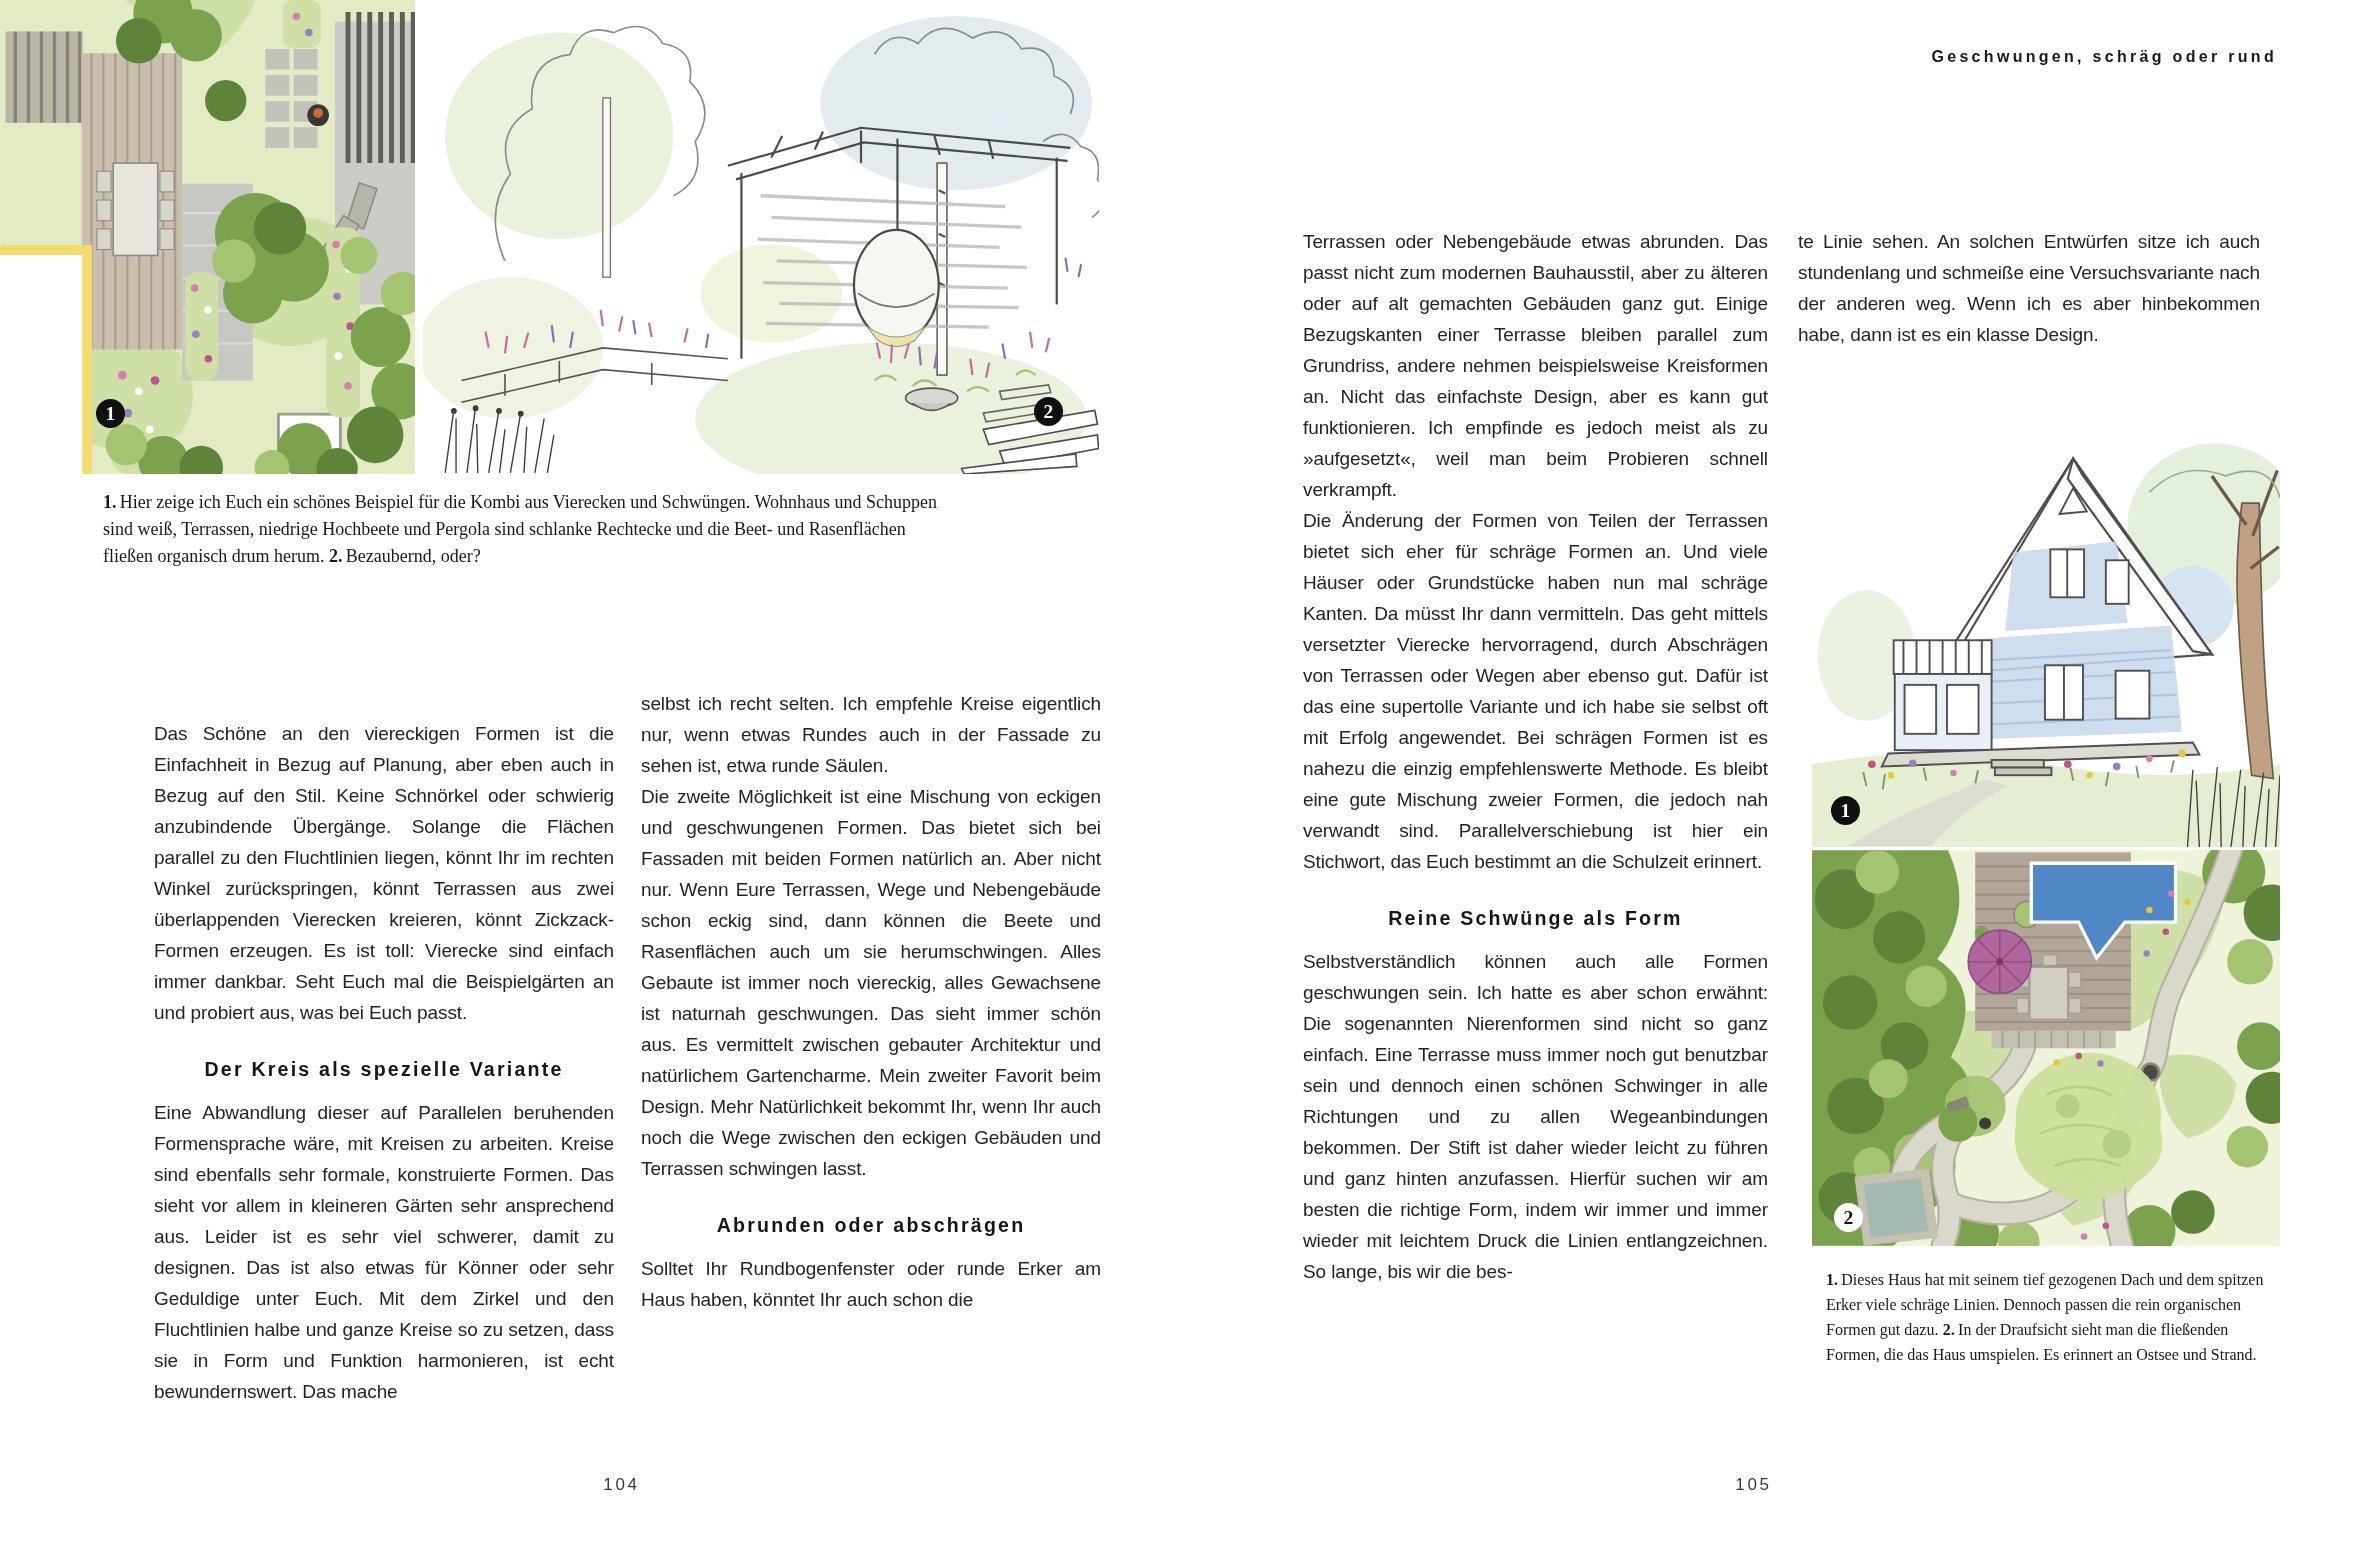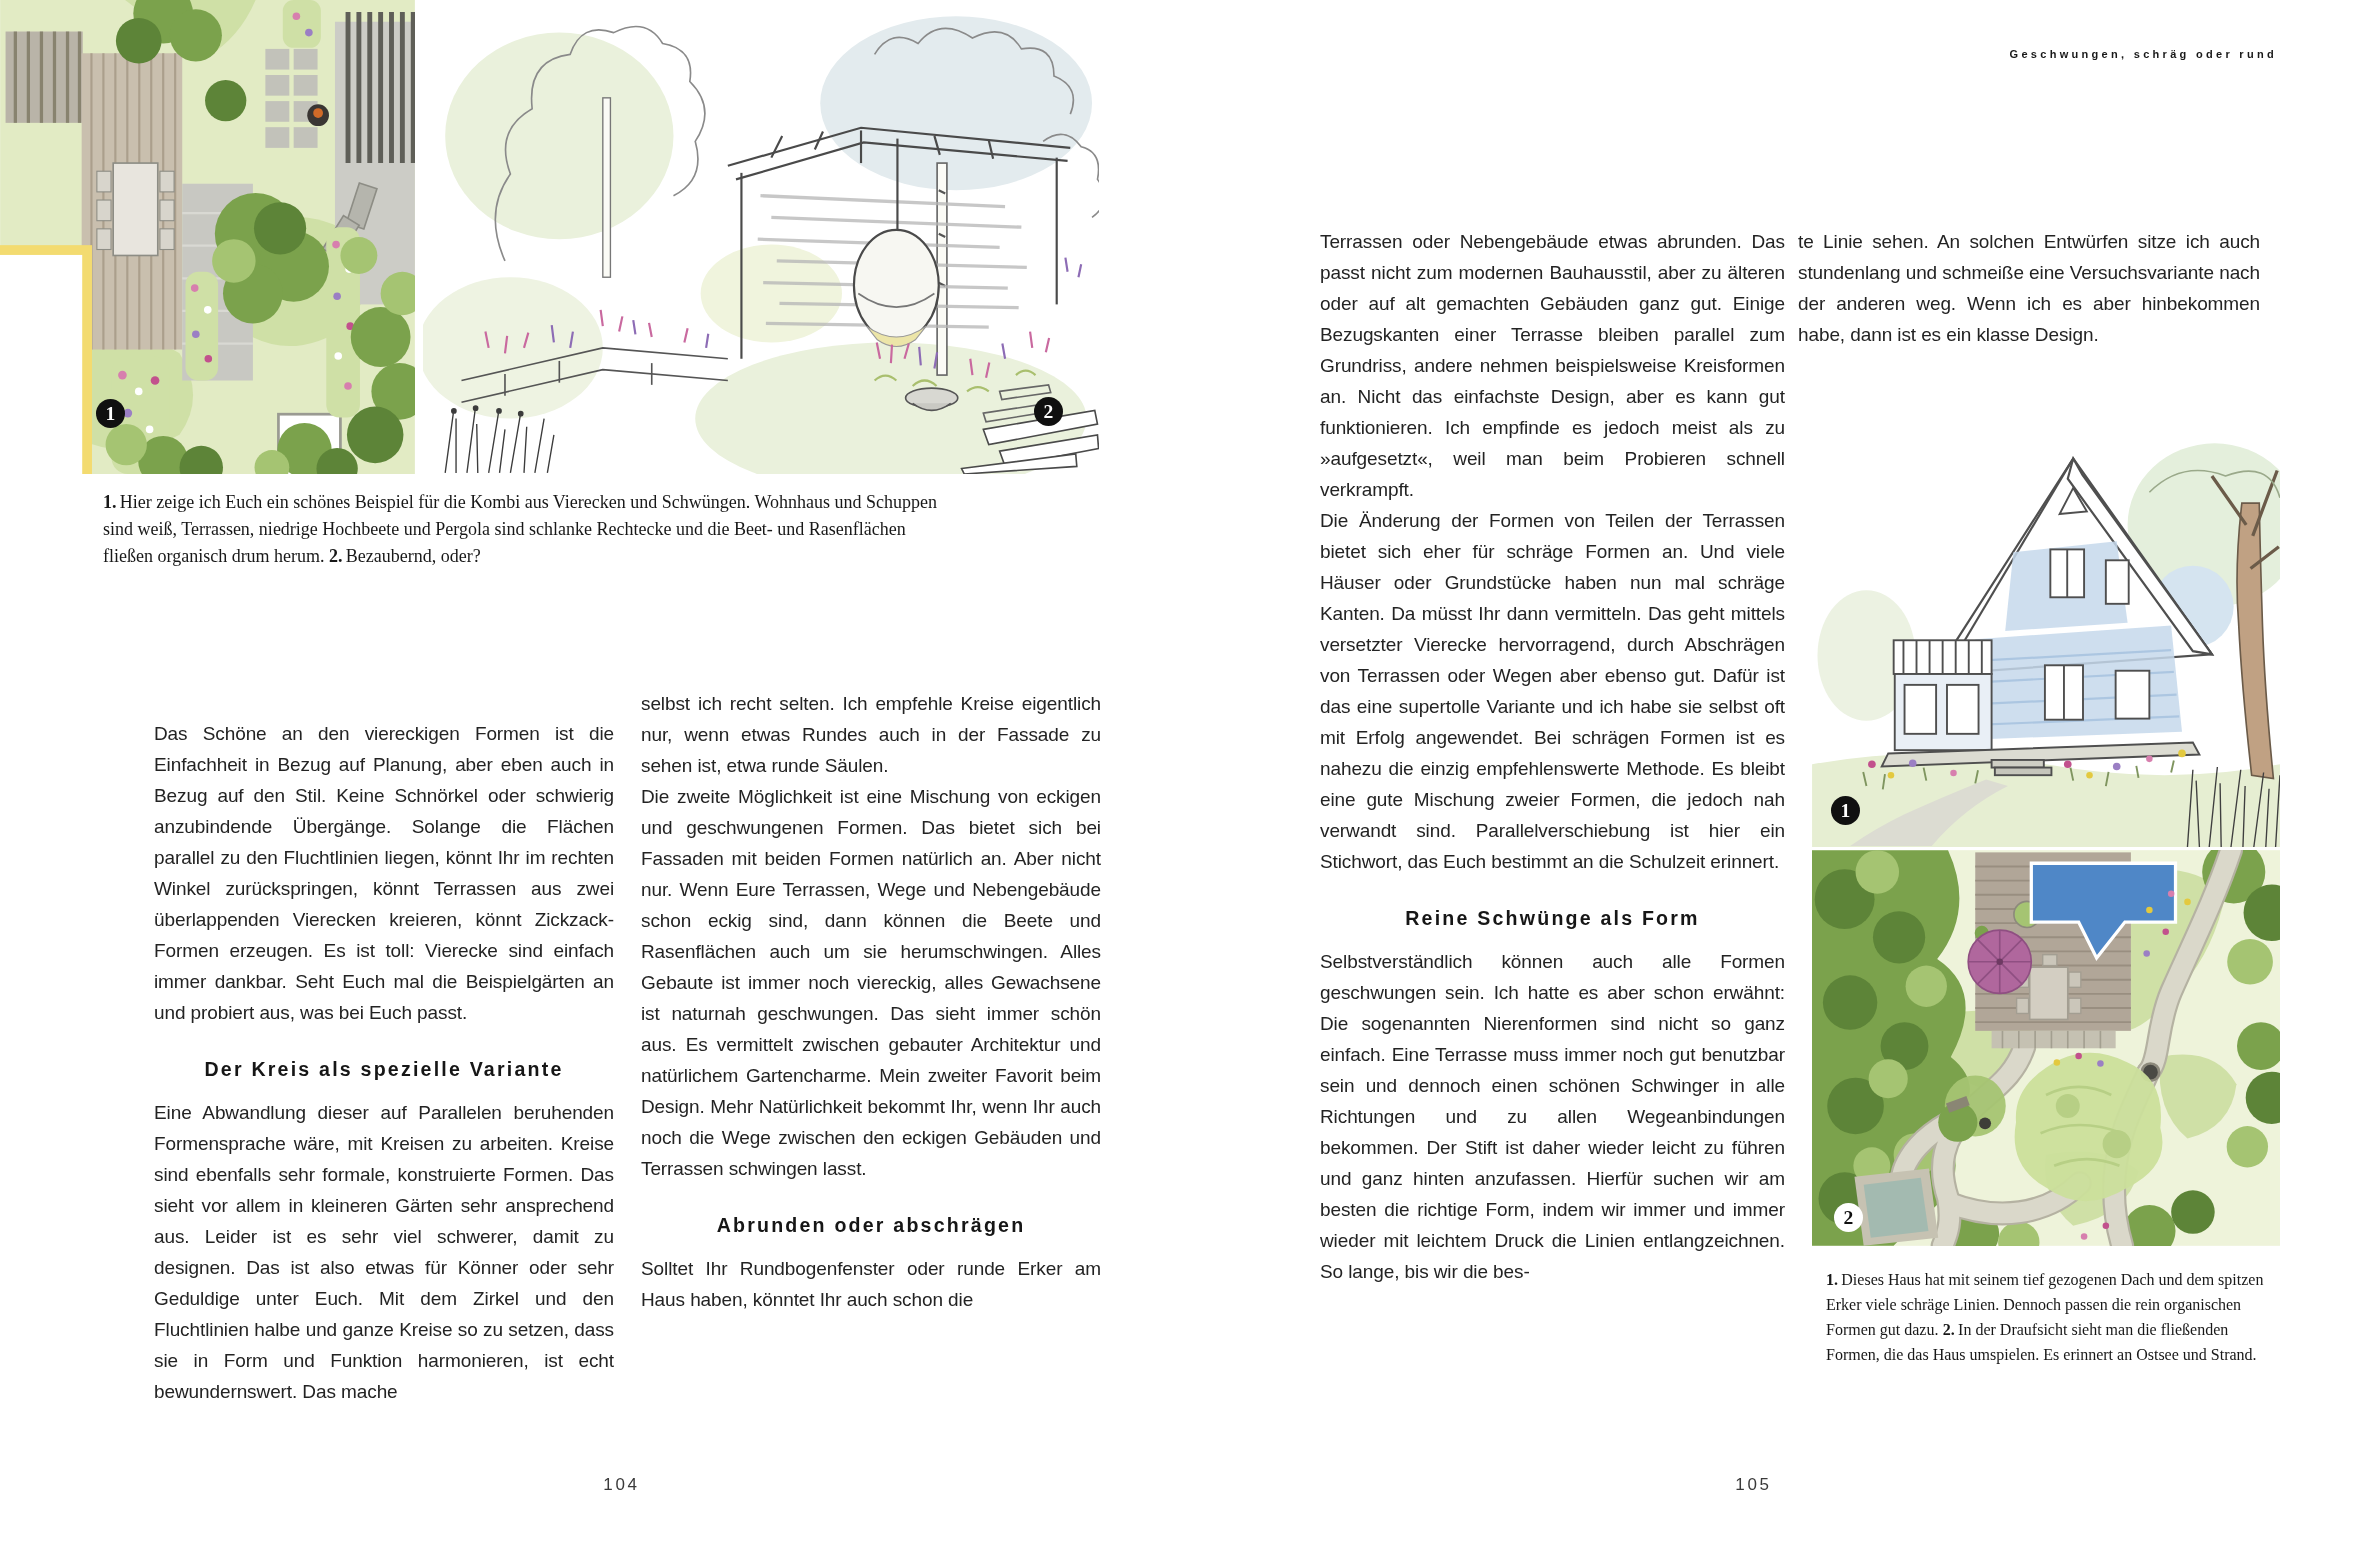--- a/index.html
+++ b/index.html
@@ -12,21 +12,21 @@
   .col p{margin:0;}
   .col h3{font-size:19.6px;font-weight:bold;letter-spacing:2.2px;text-align:center;
           margin:27px 0 14px 0;color:#161616;line-height:28px;}
   .hline{display:block;}
   
   .caption{position:absolute;font-family:"Liberation Serif",serif;font-size:18px;line-height:27px;color:#181818;}
   .caption .capnum{font-weight:bold;padding-right:3.3px;}
   .caption .captext{padding-right:4.4px;}
   .caption-small{font-size:16px;line-height:25px;}
   
-  .running-head{position:absolute;top:48px;right:101px;font-size:11px;font-weight:bold;
+  .running-head{position:absolute;top:48px;right:101px;font-size:16px;font-weight:bold;
                 letter-spacing:3.3px;color:#191919;}
   .pagenum{position:absolute;top:1475px;width:109px;text-align:center;font-size:17px;
            letter-spacing:2.7px;color:#3a3a3a;}
   
   .fig-marker{position:absolute;width:29px;height:29px;border-radius:50%;
               display:flex;align-items:center;justify-content:center;
               font-family:"Liberation Serif",serif;font-weight:bold;font-size:19.6px;}
   .marker-dark{background:#101010;color:#ffffff;}
   .marker-light{background:#ffffff;color:#101010;}
   svg{display:block;}
@@ -313,21 +313,21 @@
       <p>Solltet Ihr Rundbogenfenster oder runde Erker am Haus haben, könntet Ihr auch schon die</p>
     </div>
 
     <div class="pagenum" style="left:567px;">104</div>
   </div>
 
   <div class="abs" style="left:1189px;top:0;width:1189px;height:1555px;">
 
     <div class="running-head" style="right:101px;">Geschwungen, schräg oder rund</div>
 
-    <div class="col" style="left:131px;top:226px;width:465px;">
+    <div class="col" style="left:114px;top:226px;width:465px;">
       <p>Terrassen oder Nebengebäude etwas abrunden. Das passt nicht zum modernen Bauhausstil, aber zu älteren oder auf alt gemachten Gebäuden ganz gut. Einige Bezugskanten einer Terrasse bleiben parallel zum Grundriss, andere nehmen beispielsweise Kreisformen an. Nicht das einfachste Design, aber es kann gut funktionieren. Ich empfinde es jedoch meist als zu »aufgesetzt«, weil man beim Probieren schnell verkrampft.</p>
       <p>Die Änderung der Formen von Teilen der Terrassen bietet sich eher für schräge Formen an. Und viele Häuser oder Grundstücke haben nun mal schräge Kanten. Da müsst Ihr dann vermitteln. Das geht mittels versetzter Vierecke hervorragend, durch Abschrägen von Terrassen oder Wegen aber ebenso gut. Dafür ist das eine supertolle Variante und ich habe sie selbst oft mit Erfolg angewendet. Bei schrägen Formen ist es nahezu die einzig empfehlenswerte Methode. Es bleibt eine gute Mischung zweier Formen, die jedoch nah verwandt sind. Parallelverschiebung ist hier ein Stichwort, das Euch bestimmt an die Schulzeit erinnert.</p>
       <h3>Reine Schwünge als Form</h3>
       <p>Selbstverständlich können auch alle Formen geschwungen sein. Ich hatte es aber schon erwähnt: Die sogenannten Nierenformen sind nicht so ganz einfach. Eine Terrasse muss immer noch gut benutzbar sein und dennoch einen schönen Schwinger in alle Richtungen und zu allen Wegeanbindungen bekommen. Der Stift ist daher wieder leicht zu führen und ganz hinten anzufassen. Hierfür suchen wir am besten die richtige Form, indem wir immer und immer wieder mit leichtem Druck die Linien entlangzeichnen. So lange, bis wir die bes-</p>
     </div>
 
     <div class="col" style="left:609px;top:226px;width:462px;">
       <p>te Linie sehen. An solchen Entwürfen sitze ich auch stundenlang und schmeiße eine Versuchsvariante nach der anderen weg. Wenn ich es aber hinbekommen habe, dann ist es ein klasse Design.</p>
     </div>
 

